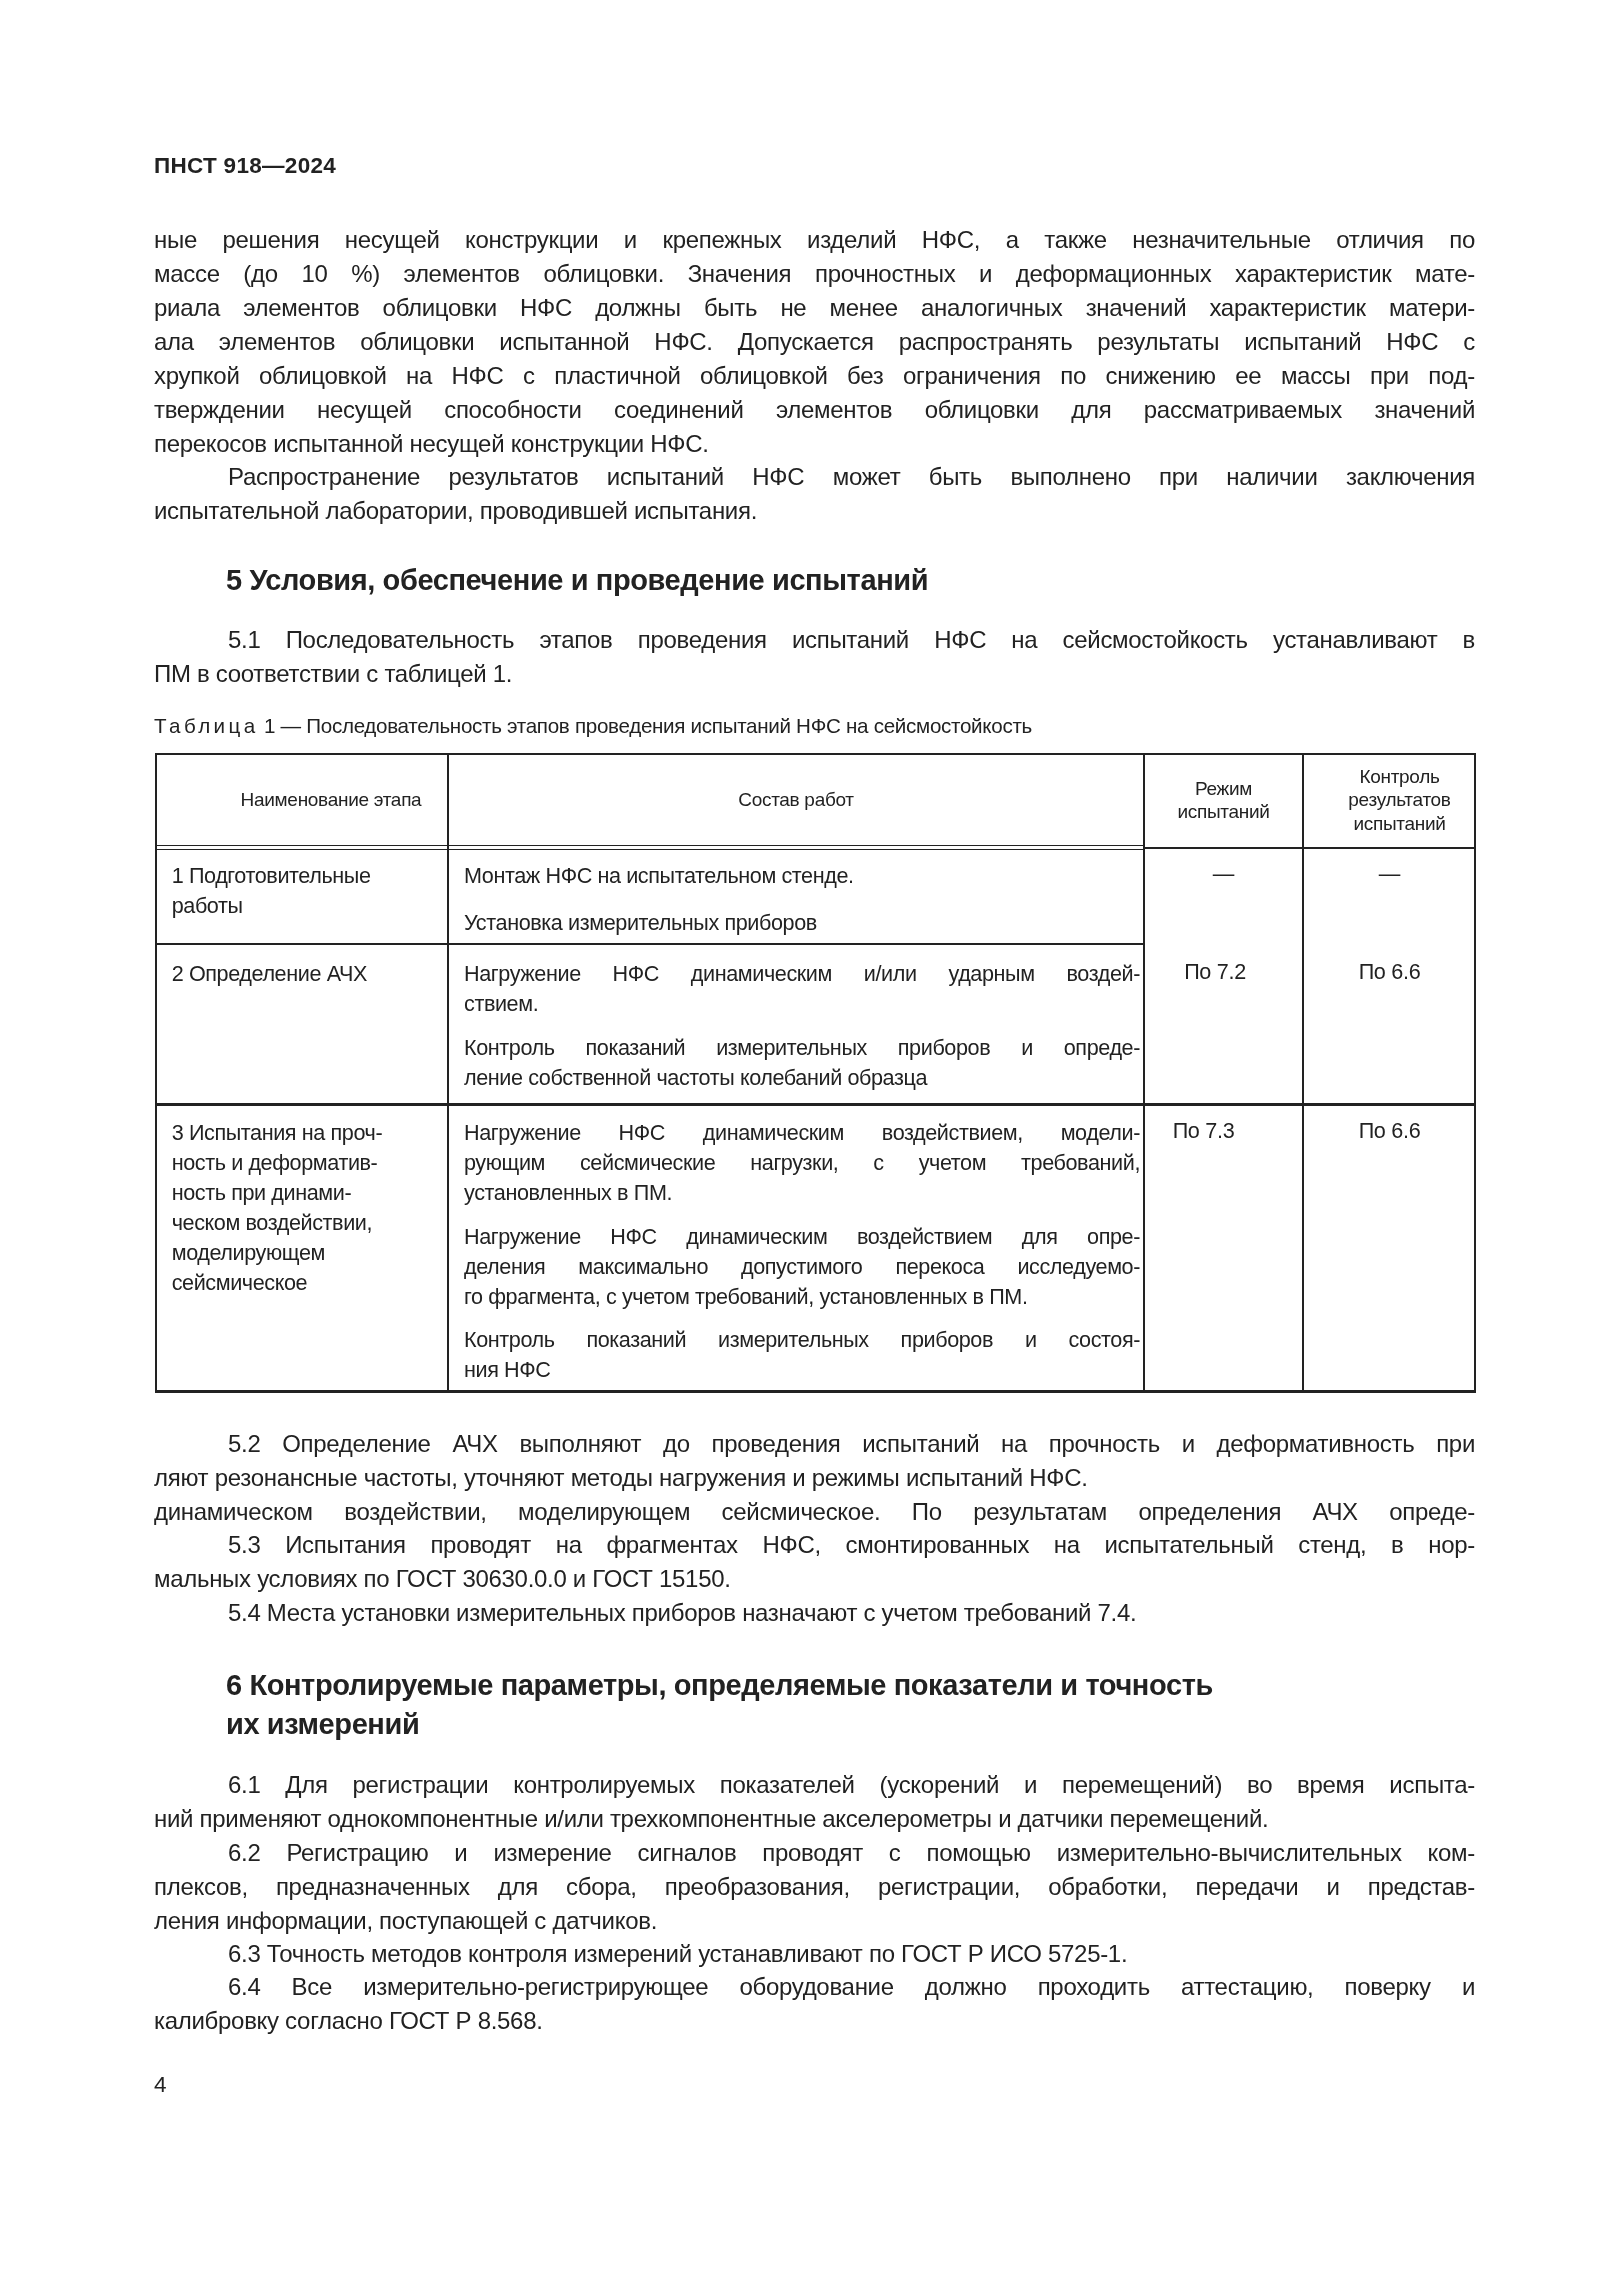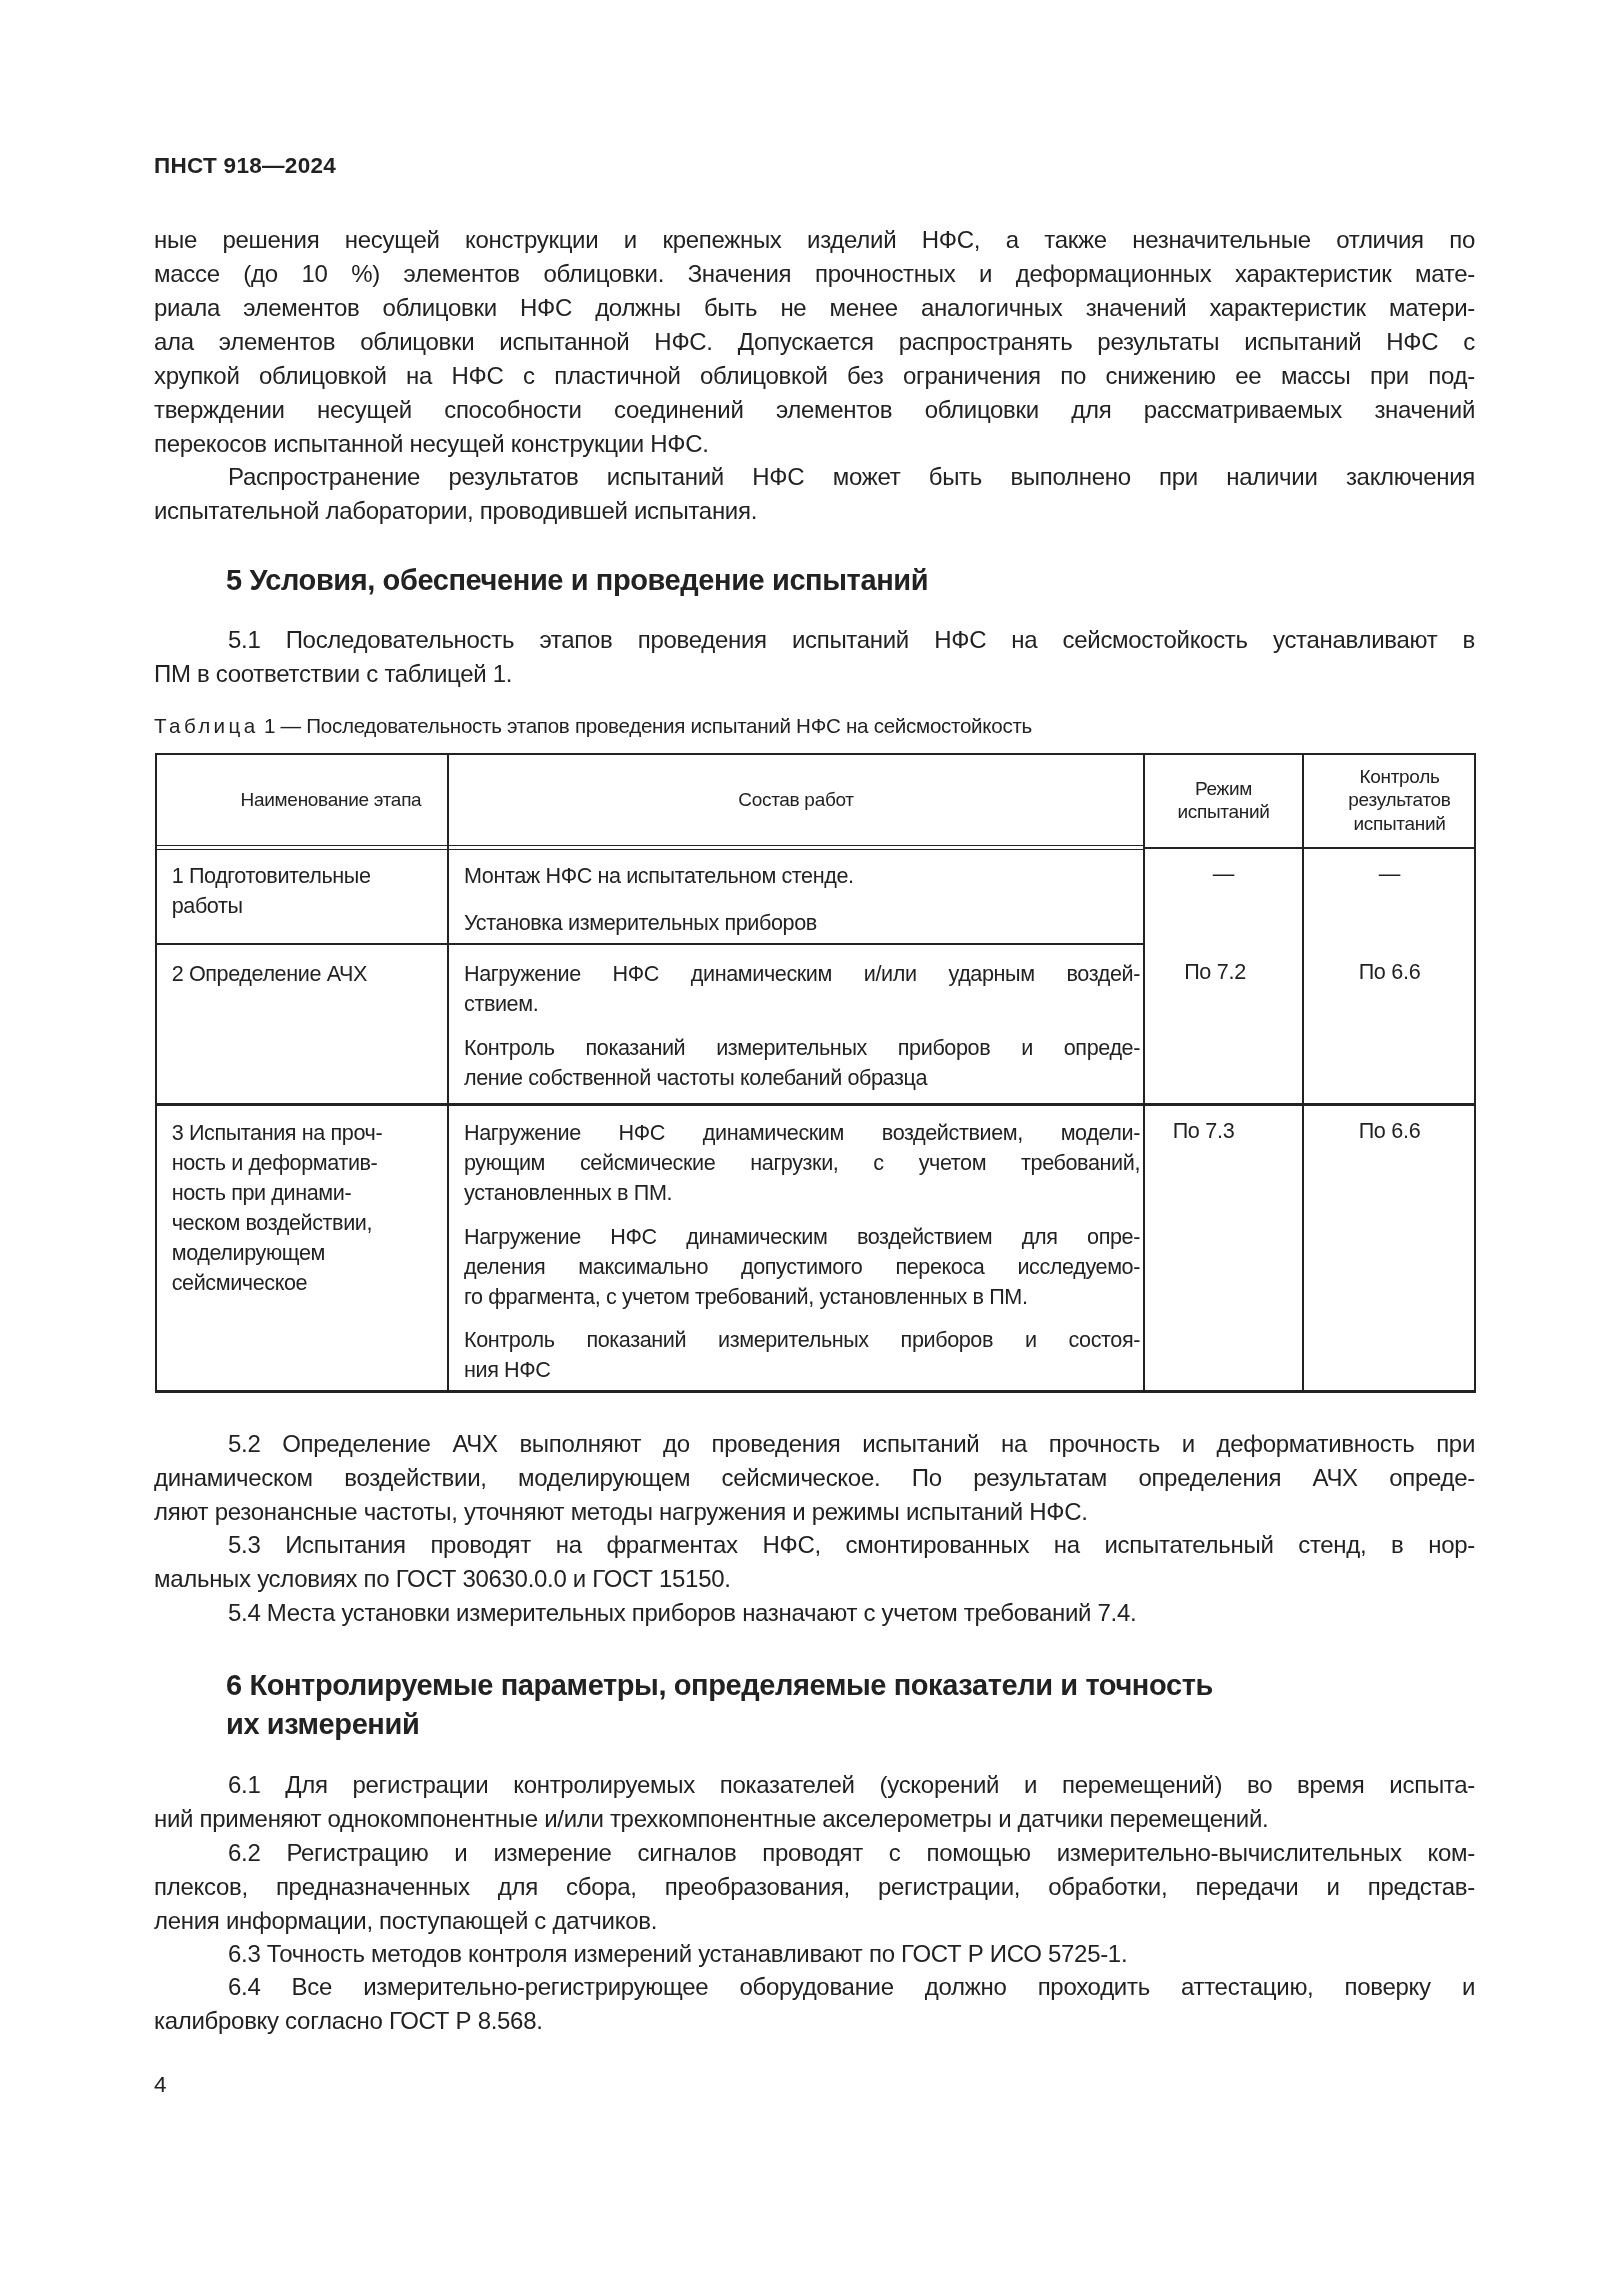--- a/index.html
+++ b/index.html
@@ -138,22 +138,22 @@
   <div class="work" style="top:572px;">
     <span class="line">Контроль показаний измерительных приборов и состоя-</span>
     <span class="line last">ния НФС</span>
   </div>
   <div class="val" style="left:970px; width:157px; top:365px;">По 7.3</div>
   <div class="val" style="left:1149px; width:171px; top:365px;">По 6.6</div>
 </div>
 
 <div class="para" style="top:1427px;">
   <span class="line indent">5.2 Определение АЧХ выполняют до проведения испытаний на прочность и деформативность при</span>
+  <span class="line last">ляют резонансные частоты, уточняют методы нагружения и режимы испытаний НФС.</span>
   <span class="line">динамическом воздействии, моделирующем сейсмическое. По результатам определения АЧХ опреде-</span>
-  <span class="line last">ляют резонансные частоты, уточняют методы нагружения и режимы испытаний НФС.</span>
 </div>
 <div class="para" style="top:1528px;">
   <span class="line indent">5.3 Испытания проводят на фрагментах НФС, смонтированных на испытательный стенд, в нор-</span>
   <span class="line last">мальных условиях по ГОСТ 30630.0.0 и ГОСТ 15150.</span>
 </div>
 <div class="para" style="top:1596px;">
   <span class="line indent last">5.4 Места установки измерительных приборов назначают с учетом требований 7.4.</span>
 </div>
 
 <div class="heading" style="top:1666px;">

